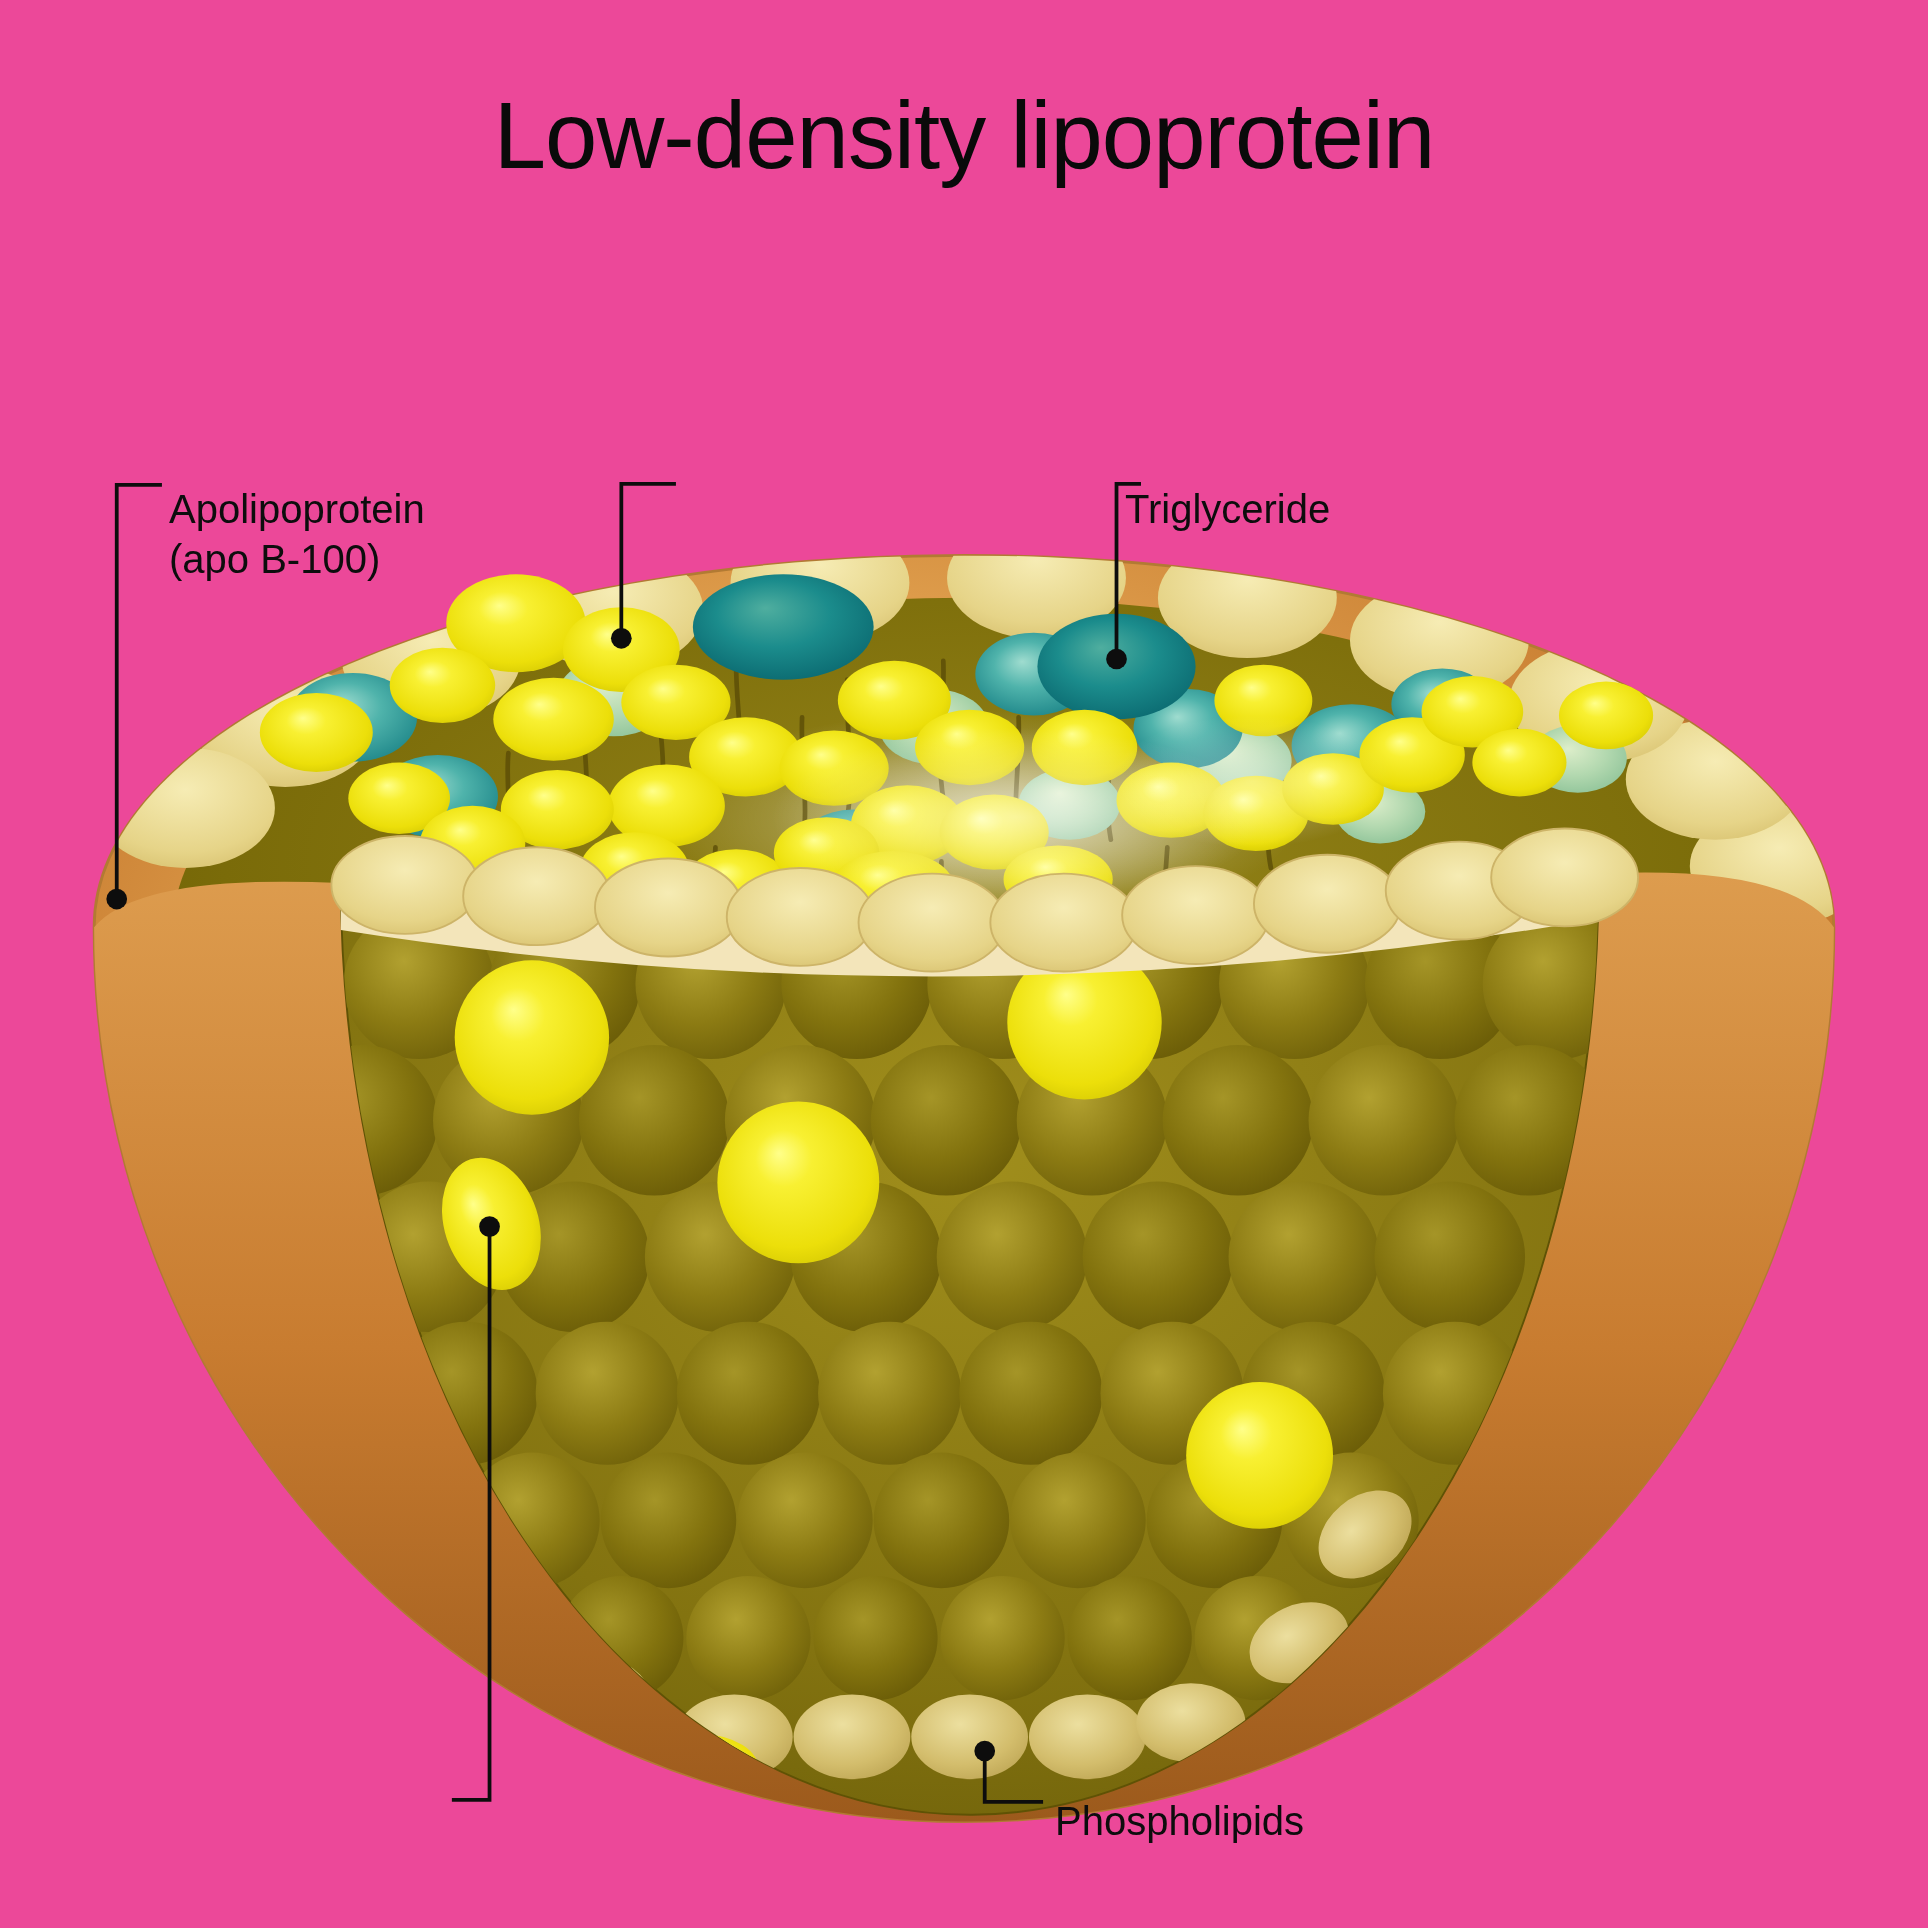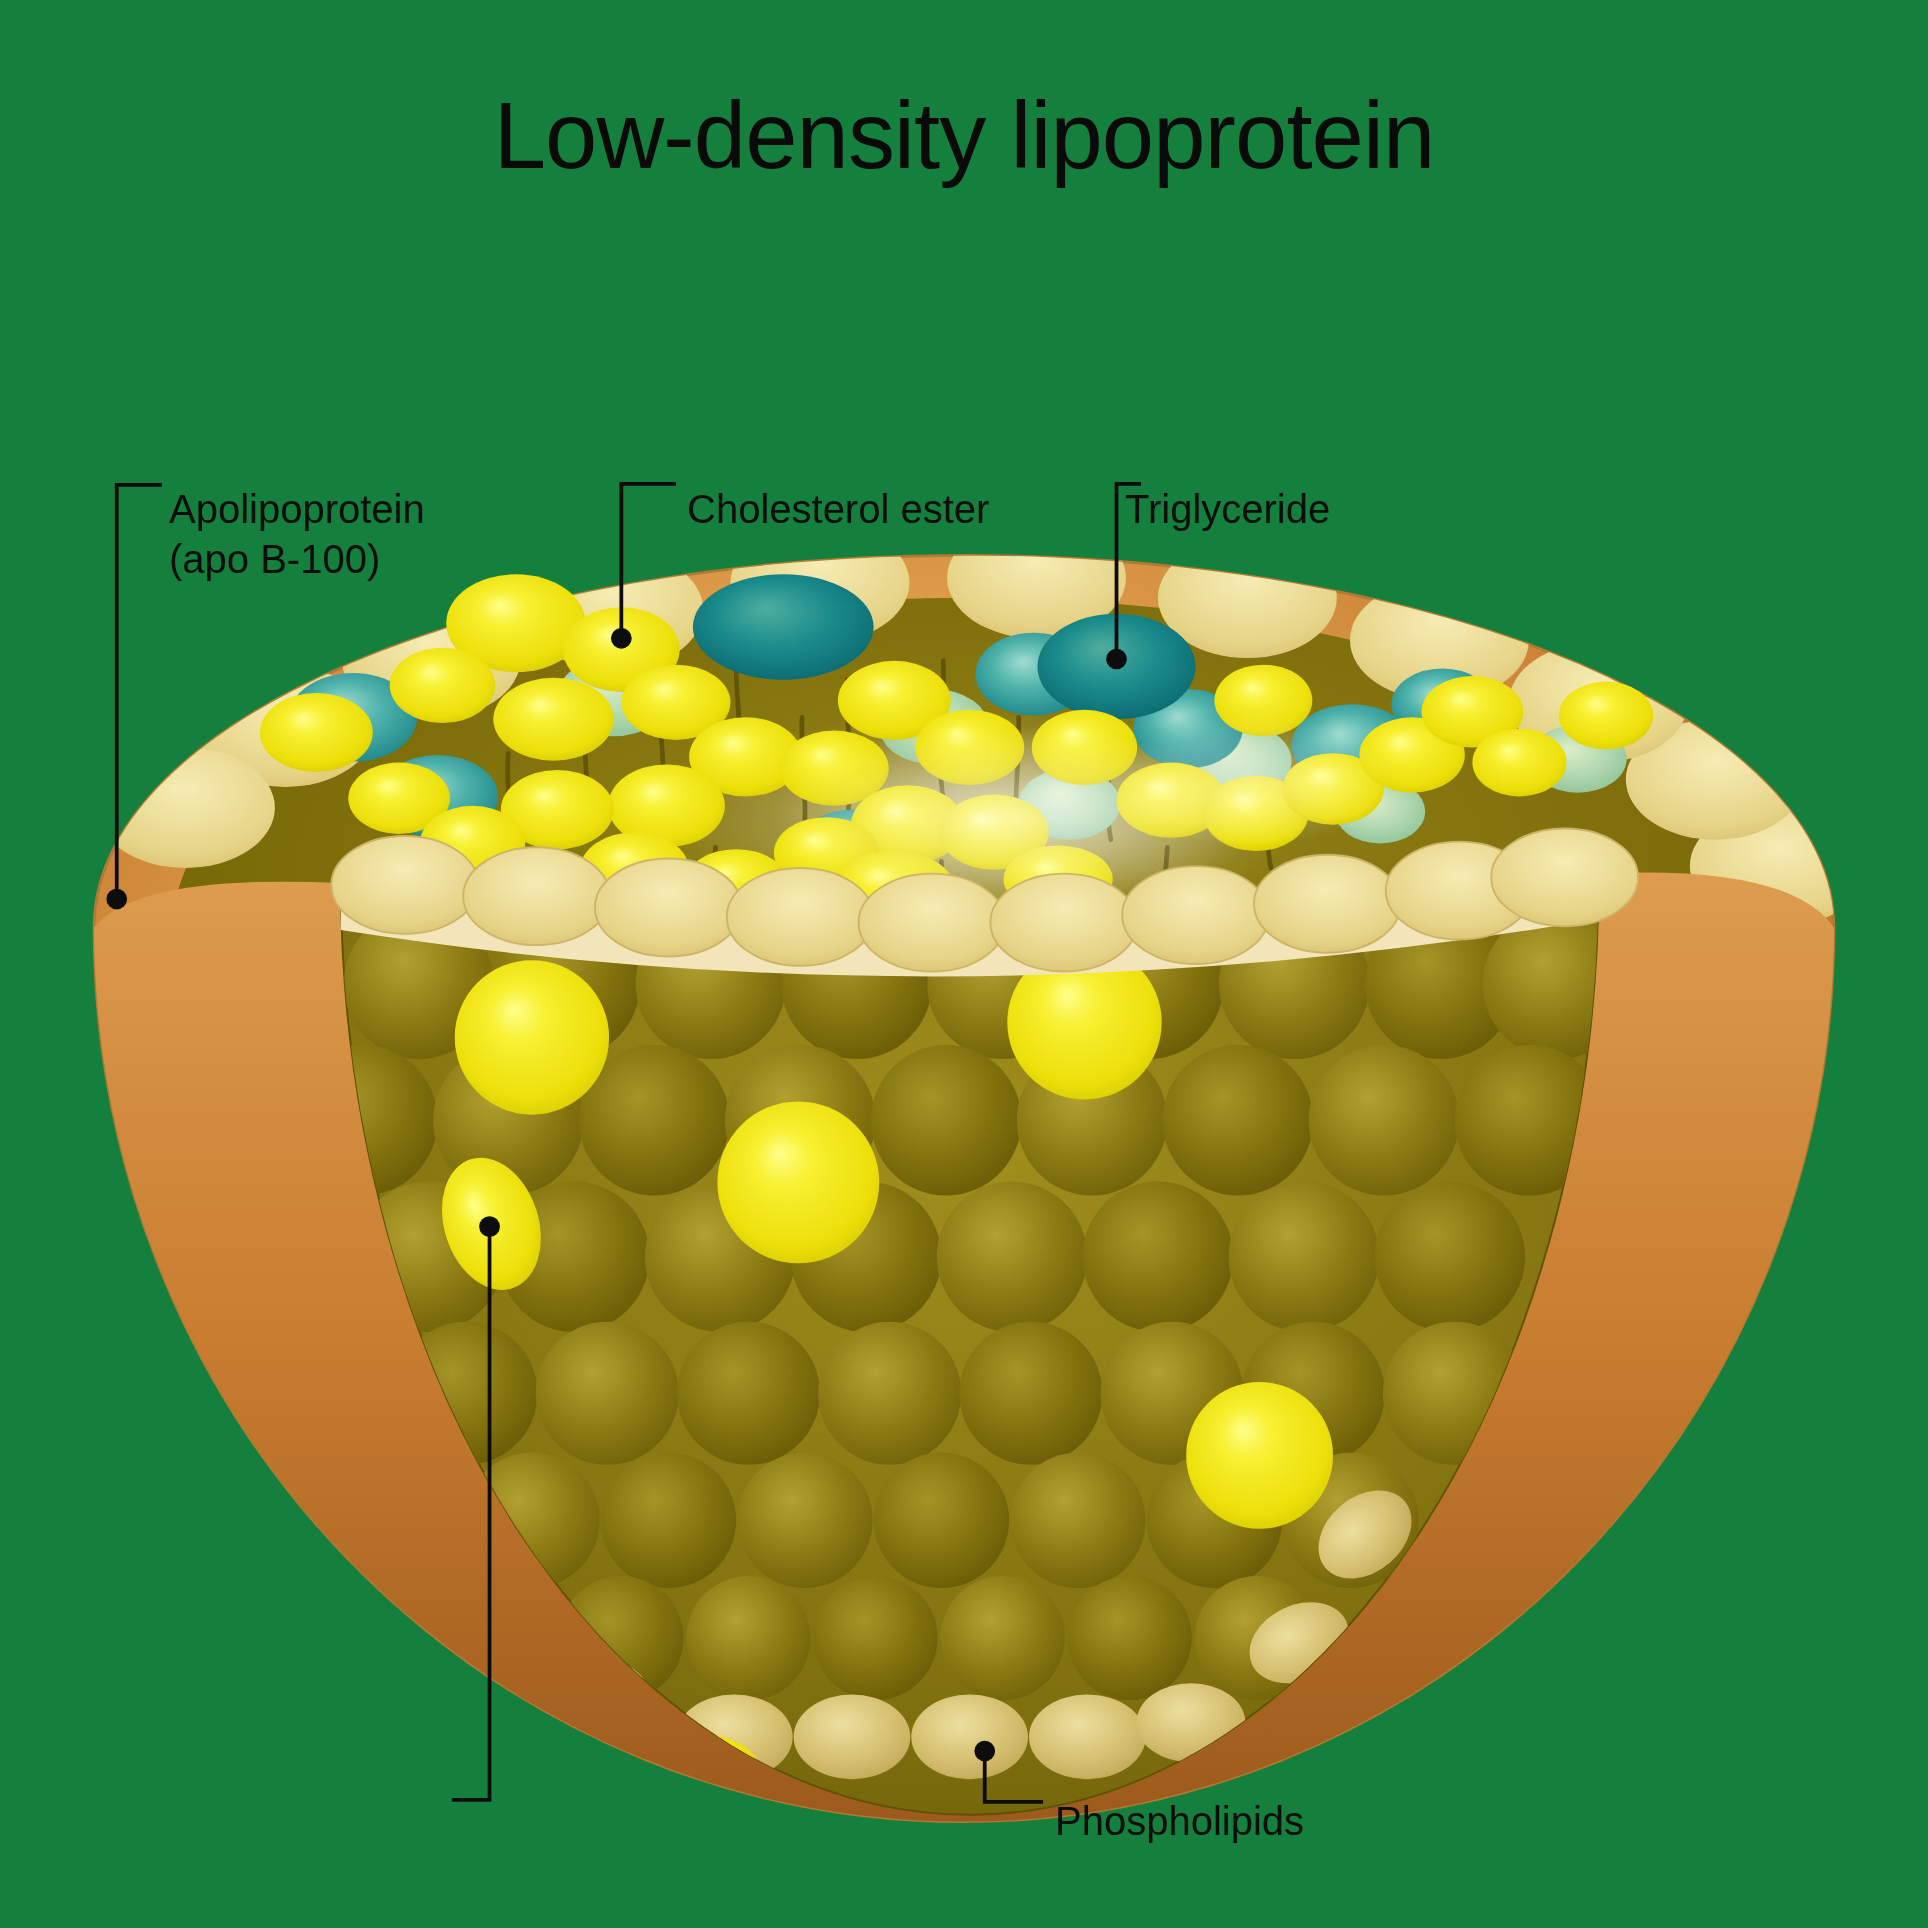--- a/index.html
+++ b/index.html
@@ -1,16 +1,16 @@
 <!DOCTYPE html>
 <html style="font-size:15px"><head>
 <meta charset="utf-8">
 <style>
   html,body{margin:0;padding:0;background:#ffffff;}
-  .canvas{position:relative;width:1928px;height:1928px;background:#15803d;
+  .canvas{position:relative;width:1928px;height:1928px;background:#ec4899;
           font-family:"Liberation Sans",sans-serif;overflow:hidden;}
   .diagram-svg{position:absolute;left:0;top:0;width:1928px;height:1928px;}
   .title{position:absolute;left:0;top:89px;width:100%;text-align:center;
          font-size:94px;line-height:1;color:#0a0a0a;letter-spacing:-0.9px;}
   .label{position:absolute;font-size:40px;line-height:1.25;color:#0d0d0d;white-space:nowrap;margin-top:24px;}
 </style>
 </head>
 <body>
 
 <div class="canvas">
@@ -292,21 +292,20 @@
     </g>
   </svg>
 
   <div class="title">Low-density lipoprotein</div>
 
   <div class="label" style="left:169px;top:460px">
     <div>Apolipoprotein</div>
     <div>(apo B-100)</div>
   </div>
 
-  <div class="label" style="left:687px;top:460px">Cholesterol ester</div>
 
   <div class="label" style="left:1125px;top:460px">Triglyceride</div>
 
 
   <div class="label" style="left:1055px;top:1772px">Phospholipids</div>
 
 </div>
 
 
 </body></html>

